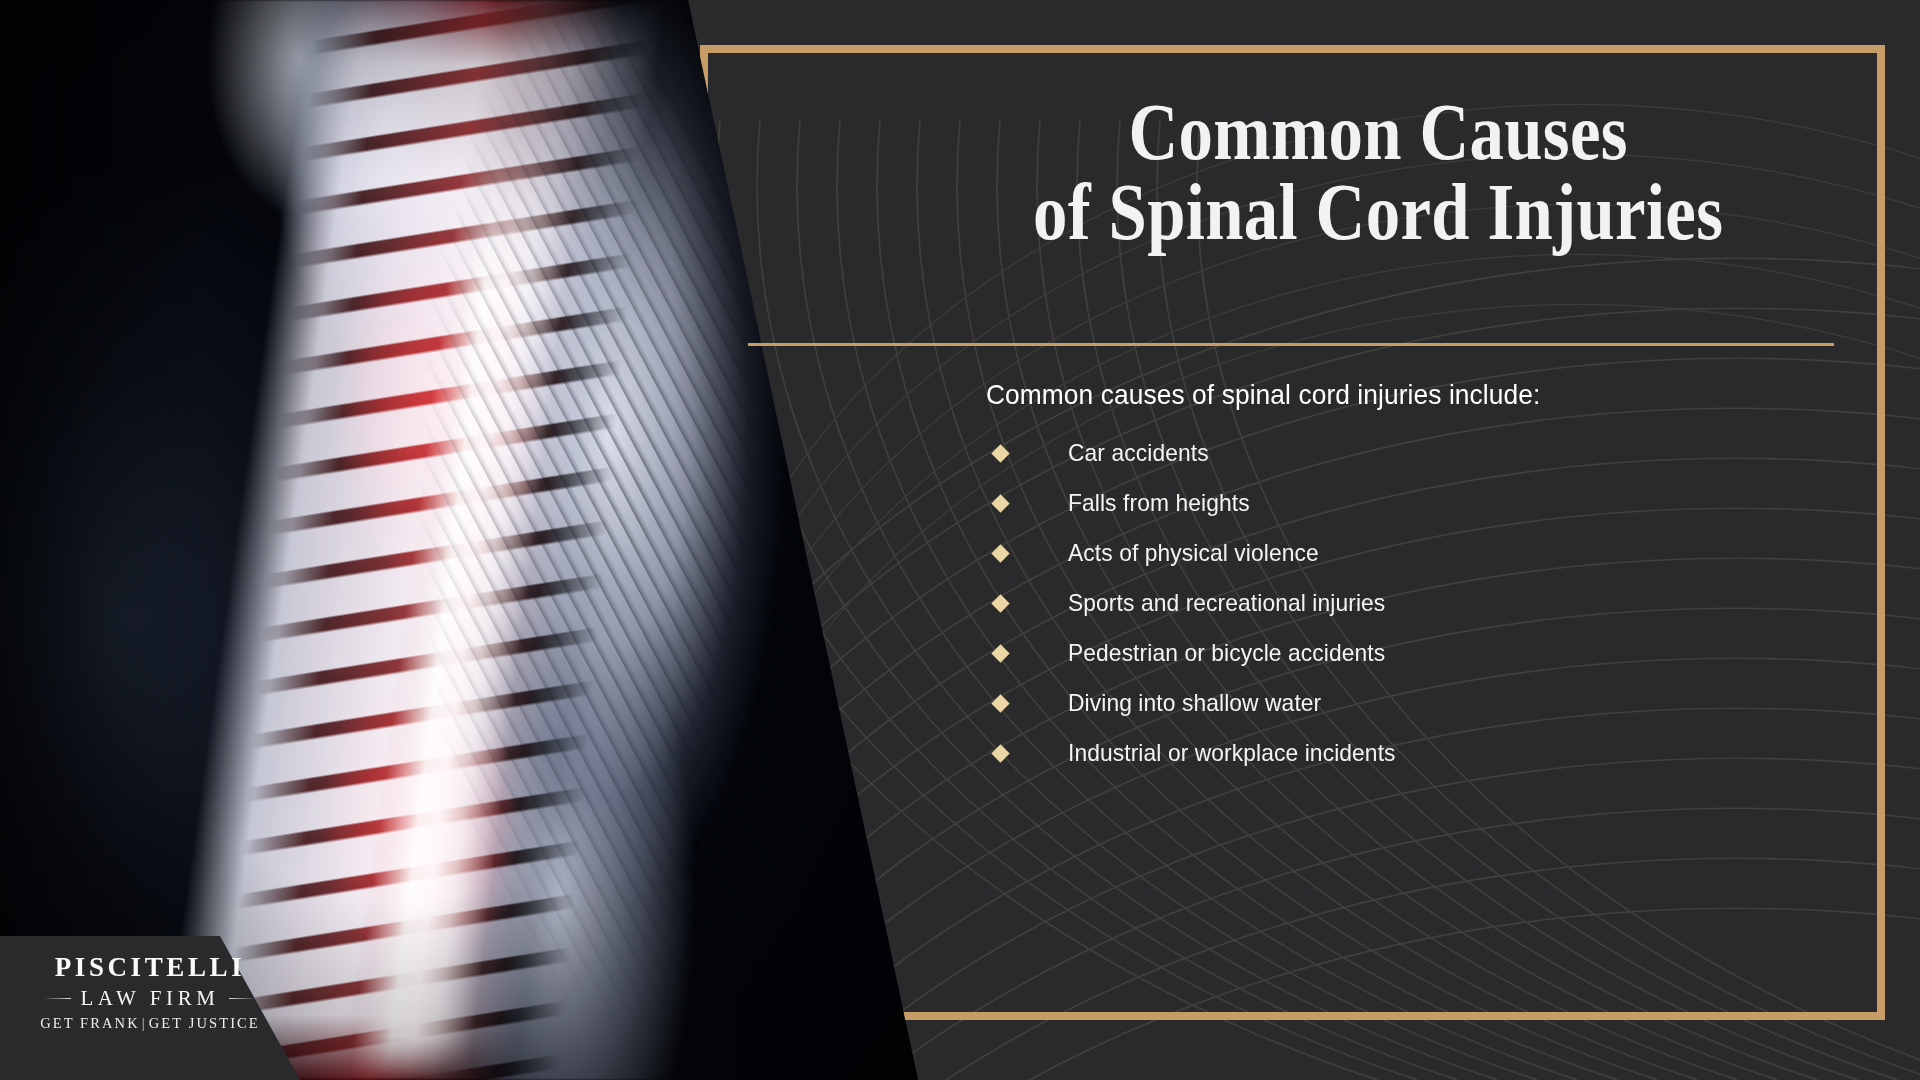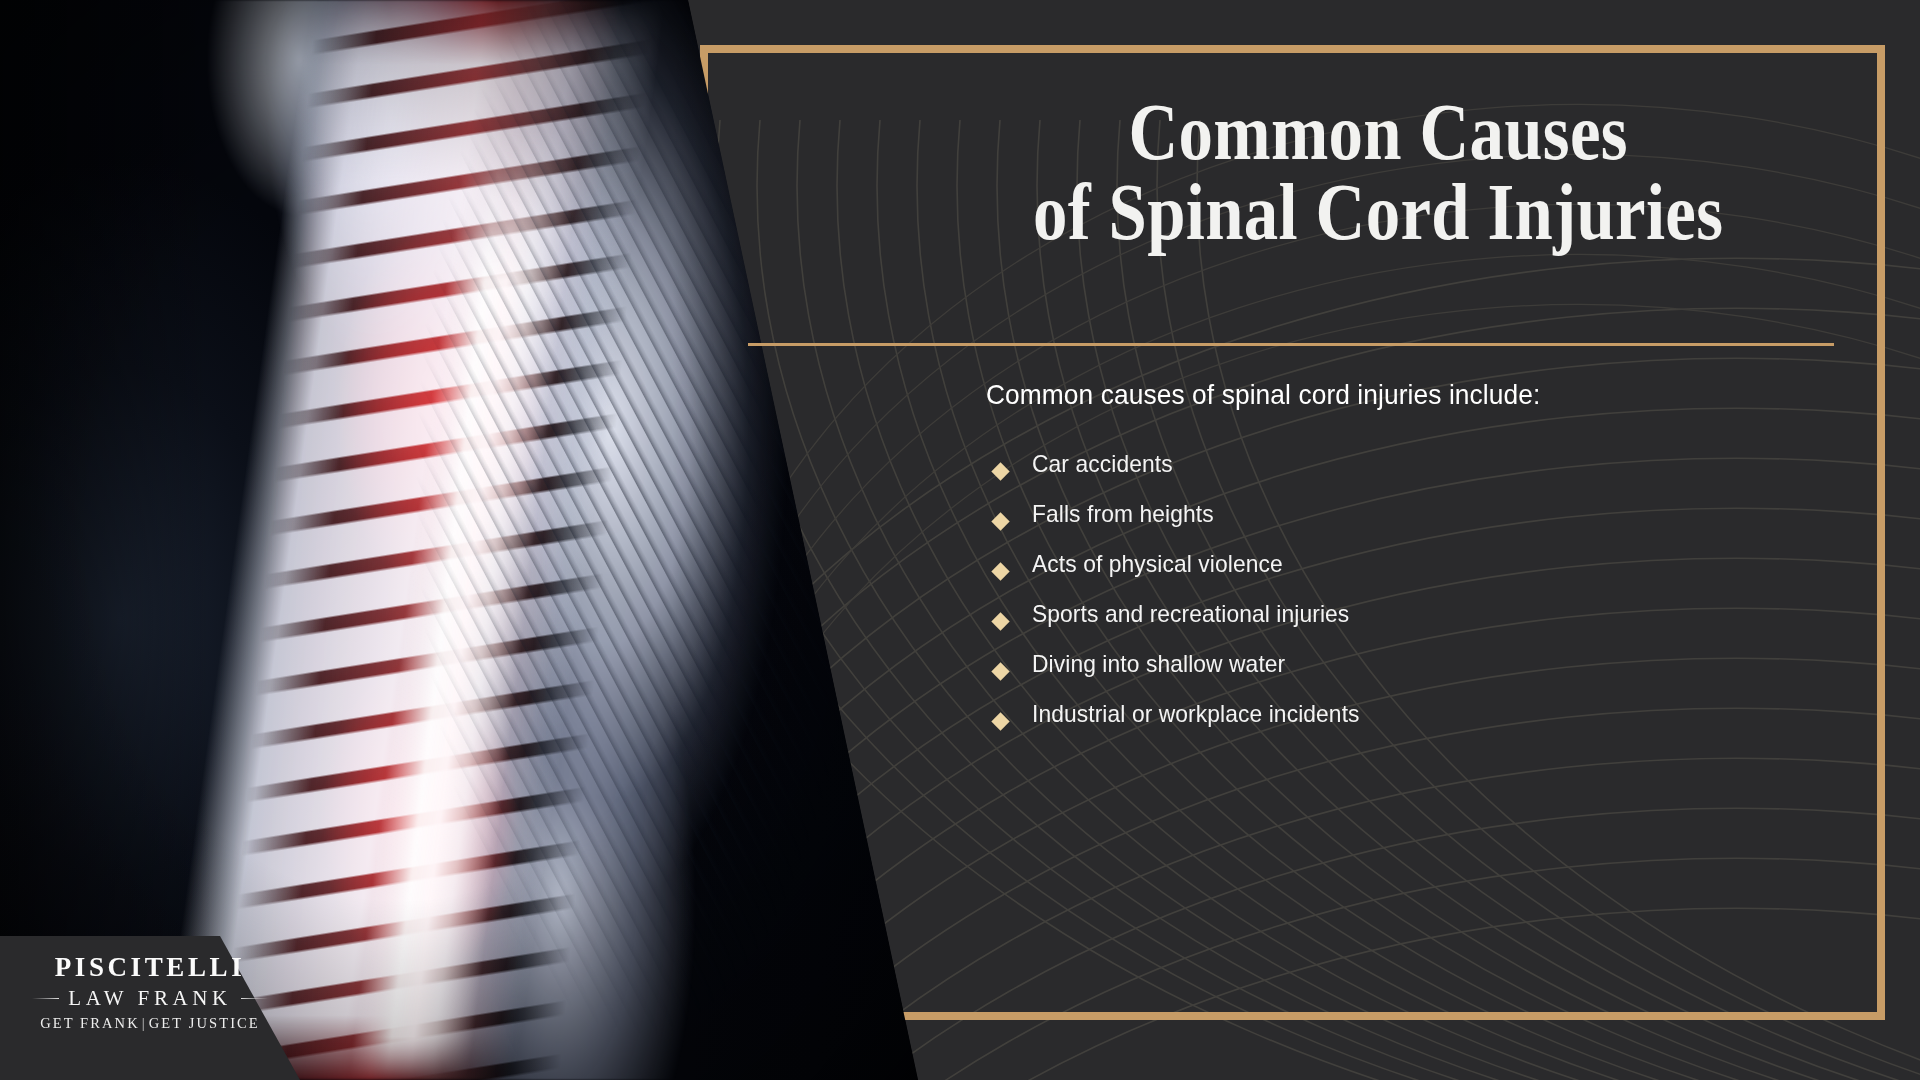--- a/index.html
+++ b/index.html
@@ -193,22 +193,23 @@
     transform-origin: left center;
     white-space: nowrap;
   }
   #bullet-list {
     list-style: none;
     margin: 0;
     padding: 0;
   }
   .bullet-row {
     display: flex;
-    align-items: flex-end;
+    align-items: center;
     height: 50px;
+    gap: 36px;
   }
   .bullet-diamond {
     width: 13px; height: 13px;
     background: #edd6a5;
     transform: rotate(45deg);
     flex: 0 0 auto;
     margin-left: 8px;
     margin-right: 25px;
   }
   .bullet-text {
@@ -373,35 +374,39 @@
       <li class="bullet-row">
         <span class="bullet-diamond"></span>
         <span class="bullet-text">Acts of physical violence</span>
       </li>
       <li class="bullet-row">
         <span class="bullet-diamond"></span>
         <span class="bullet-text">Sports and recreational injuries</span>
       </li>
       <li class="bullet-row">
         <span class="bullet-diamond"></span>
+        <span class="bullet-text">Pedestrian or bicycle accidents</span>
+      </li>
+      <li class="bullet-row">
+        <span class="bullet-diamond"></span>
         <span class="bullet-text">Diving into shallow water</span>
       </li>
       <li class="bullet-row">
         <span class="bullet-diamond"></span>
         <span class="bullet-text">Industrial or workplace incidents</span>
       </li>
     </ul>
   </div>
 
   <div id="logo-shape"></div>
   <div id="logo-inner">
     <div id="logo-name">PISCITELLI</div>
     <div id="logo-sub-wrap">
       <span class="logo-rule"></span>
-      <span id="logo-sub">LAW FRANK</span>
+      <span id="logo-sub">LAW FIRM</span>
       <span class="logo-rule right"></span>
     </div>
     <div id="logo-tag">
       <span>GET FRANK</span><span class="divider-pipe">|</span><span>GET JUSTICE</span>
     </div>
   </div>
 
 </div>
 
 </body></html>

